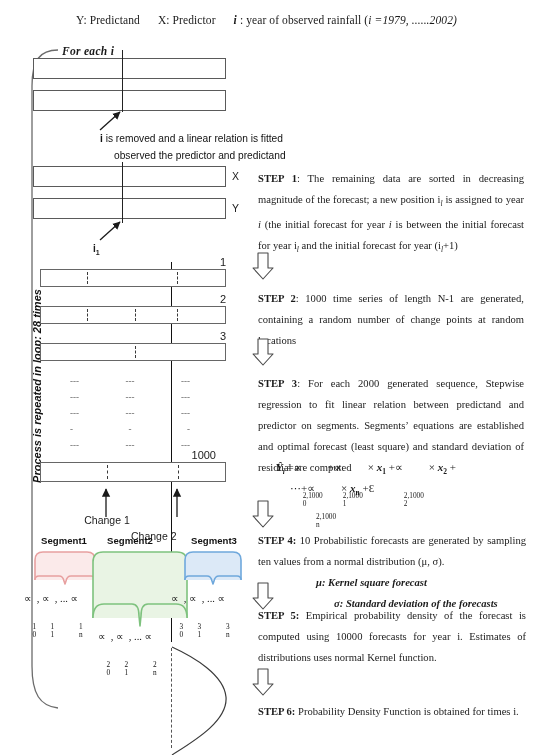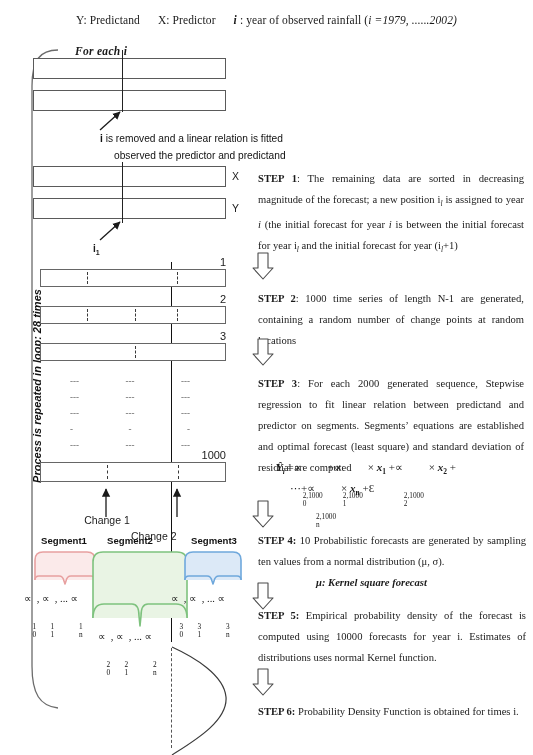--- a/index.html
+++ b/index.html
@@ -15,21 +15,21 @@
     left:0;top:14px;width:533px;text-align:center;
     font-family:"Liberation Serif",serif;font-size:11.5px;letter-spacing:.1px;
   }
   .hdr .sp{display:inline-block;width:18px;}
   .it{font-style:italic;}
   .bi{font-style:italic;font-weight:bold;}
 
   
   .foreach{
     left:62px;top:45px;font-size:11.5px;font-weight:bold;font-style:italic;
-    white-space:nowrap;letter-spacing:.3px;margin-left:13px;
+    white-space:nowrap;letter-spacing:.3px;
   }
 
   
   .bar{border:1px solid #5a5a5a;background:#fff;box-sizing:border-box;}
   .bar.thin{border-color:#666;}
 
   
   .dash{position:absolute;top:2px;bottom:2px;width:0;border-left:1.4px dashed #3a3a3a;}
 
   
@@ -180,21 +180,21 @@
       <span>---</span>
         <span>---</span>
         <span>---</span>
     </div>
   </div>
 
   <div class="abs bar thin" style="left:40px;top:462px;width:186px;height:20px;">
     <span class="dash" style="left:66px;"></span>
     <span class="dash" style="left:137px;"></span>
   </div>
-  <div class="abs rownum" style="left:196px;top:449px;width:30px;">1000</div>
+  <div class="abs rownum" style="left:186px;top:449px;width:30px;">1000</div>
 
   <svg class="abs" style="left:98px;top:483px;" width="18" height="36">
     <defs>
       <marker id="ah3" markerWidth="8" markerHeight="8" refX="6" refY="3.2" orient="auto">
         <path d="M0,0 L6.5,3.2 L0,6.4 z" fill="#1a1a1a"></path>
       </marker>
     </defs>
     <line x1="8" y1="34" x2="8" y2="6" stroke="#1a1a1a" stroke-width="1.3" marker-end="url(#ah3)"></line>
   </svg>
   <svg class="abs" style="left:169px;top:483px;" width="18" height="36">
@@ -275,20 +275,21 @@
     </div>
   </div>
 
   <svg class="abs" style="left:252px;top:500px;" width="22" height="28">
     <path d="M6,1 L6,16 L1,16 L11,27 L21,16 L16,16 L16,1 z" fill="#ffffff" stroke="#4a4a4a" stroke-width="1.1" stroke-linejoin="round"></path>
   </svg>
 
   <div class="abs step" style="left:258px;top:530px;width:268px;">
     <b>STEP 4:</b><span> 10 Probabilistic forecasts are generated by sampling ten values from a normal distribution (μ, σ).</span>
     <div style="padding-left:58px;"><b style="font-style:italic;">μ: Kernel square forecast</b></div>
+    <div style="padding-left:76px;"><b style="font-style:italic;">σ: Standard deviation of the forecasts</b></div>
   </div>
 
   <svg class="abs" style="left:252px;top:582px;" width="22" height="28">
     <path d="M6,1 L6,16 L1,16 L11,27 L21,16 L16,16 L16,1 z" fill="#ffffff" stroke="#4a4a4a" stroke-width="1.1" stroke-linejoin="round"></path>
   </svg>
 
   <div class="abs step" style="left:258px;top:605px;width:268px;">
     <b>STEP 5:</b><span> Empirical probability density of the forecast is computed using 10000 forecasts for year i. Estimates of distributions uses normal Kernel function.</span>
   </div>
 

